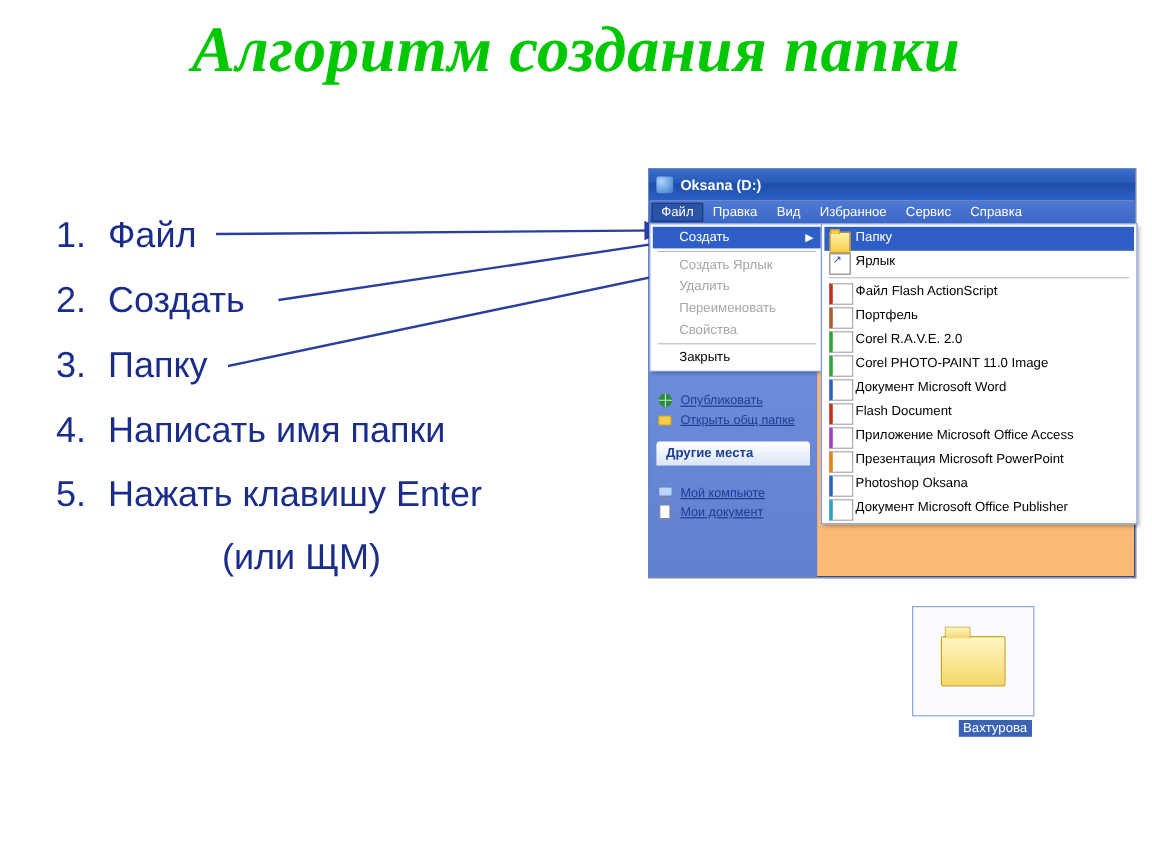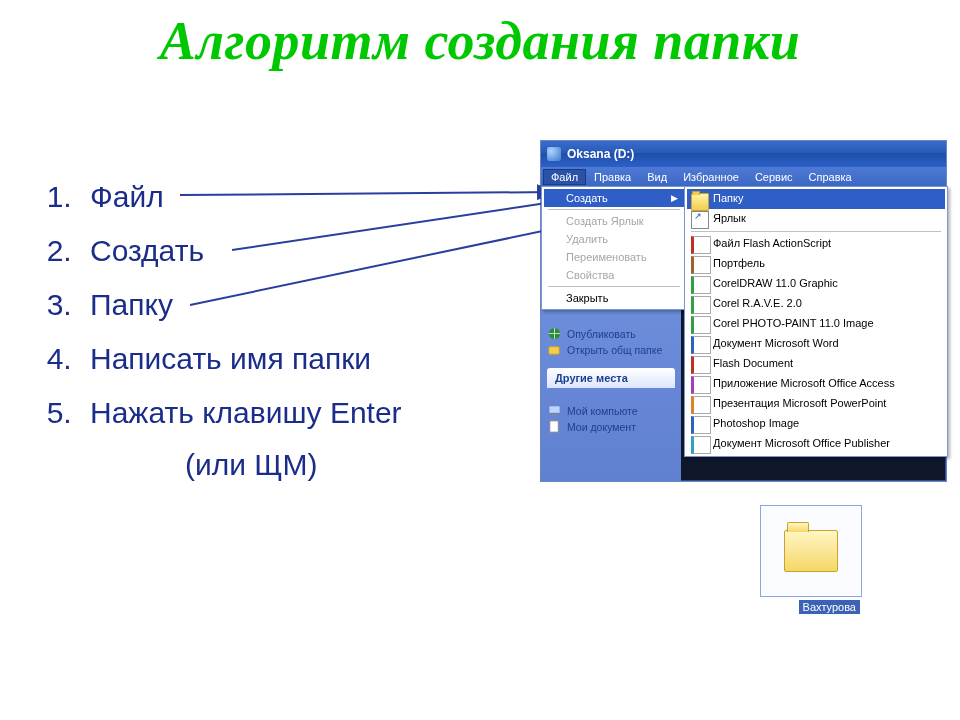--- a/index.html
+++ b/index.html
@@ -50,21 +50,21 @@
     margin-top: -2px;
   }
 
   
   .explorer {
     position: absolute;
     top: 140px;
     left: 540px;
     width: 405px;
     height: 340px;
-    background: #0f172a;
+    background: #fdba74;
     border: 1px solid #6b87c3;
     box-shadow: 0 0 0 1px #304e8c inset;
     font-family: Tahoma, sans-serif;
     font-size: 11px;
   }
   .titlebar {
     height: 26px;
     background: linear-gradient(to bottom, #3a6ccc 0%, #2759b5 45%, #1f4ea8 46%, #2b60c8 100%);
     color: #ffffff;
     display: flex;
@@ -178,20 +178,21 @@
     font-size: 11px;
   }
   .sidepanel .blocktop {
     margin-top: 140px;
   }
   .sidepanel .link {
     color: #1c3f93;
     padding: 2px 0 2px 20px;
     position: relative;
     font-size: 10.5px;
+    text-decoration: underline;
   }
   .sidepanel .link .sico {
     position: absolute;
     left: 0; top: 0;
     width: 15px; height: 15px;
   }
   .sidepanel .header2 {
     background: linear-gradient(to bottom, #ffffff, #dbe5fb);
     color: #1c3f93;
     font-weight: bold;
@@ -405,24 +406,20 @@
       <div class="row">
         <span class="ico ic-doc red"></span>
         <span>Файл Flash ActionScript</span>
       </div>
       <div class="row">
         <span class="ico ic-doc brn"></span>
         <span>Портфель</span>
       </div>
       <div class="row">
         <span class="ico ic-doc grn"></span>
-        <span>CorelDRAW 11.0 Graphic</span>
-      </div>
-      <div class="row">
-        <span class="ico ic-doc grn"></span>
         <span>Corel R.A.V.E. 2.0</span>
       </div>
       <div class="row">
         <span class="ico ic-doc grn"></span>
         <span>Corel PHOTO-PAINT 11.0 Image</span>
       </div>
       <div class="row">
         <span class="ico ic-doc blue"></span>
         <span>Документ Microsoft Word</span>
       </div>
@@ -433,21 +430,21 @@
       <div class="row">
         <span class="ico ic-doc pur"></span>
         <span>Приложение Microsoft Office Access</span>
       </div>
       <div class="row">
         <span class="ico ic-doc org"></span>
         <span>Презентация Microsoft PowerPoint</span>
       </div>
       <div class="row">
         <span class="ico ic-doc blue"></span>
-        <span>Photoshop Image</span>
+        <span>Photoshop Oksana</span>
       </div>
       <div class="row">
         <span class="ico ic-doc cyn"></span>
         <span>Документ Microsoft Office Publisher</span>
       </div>
     </div>
   </div>
 
   <div class="newfolder">
     <div class="fbox">

